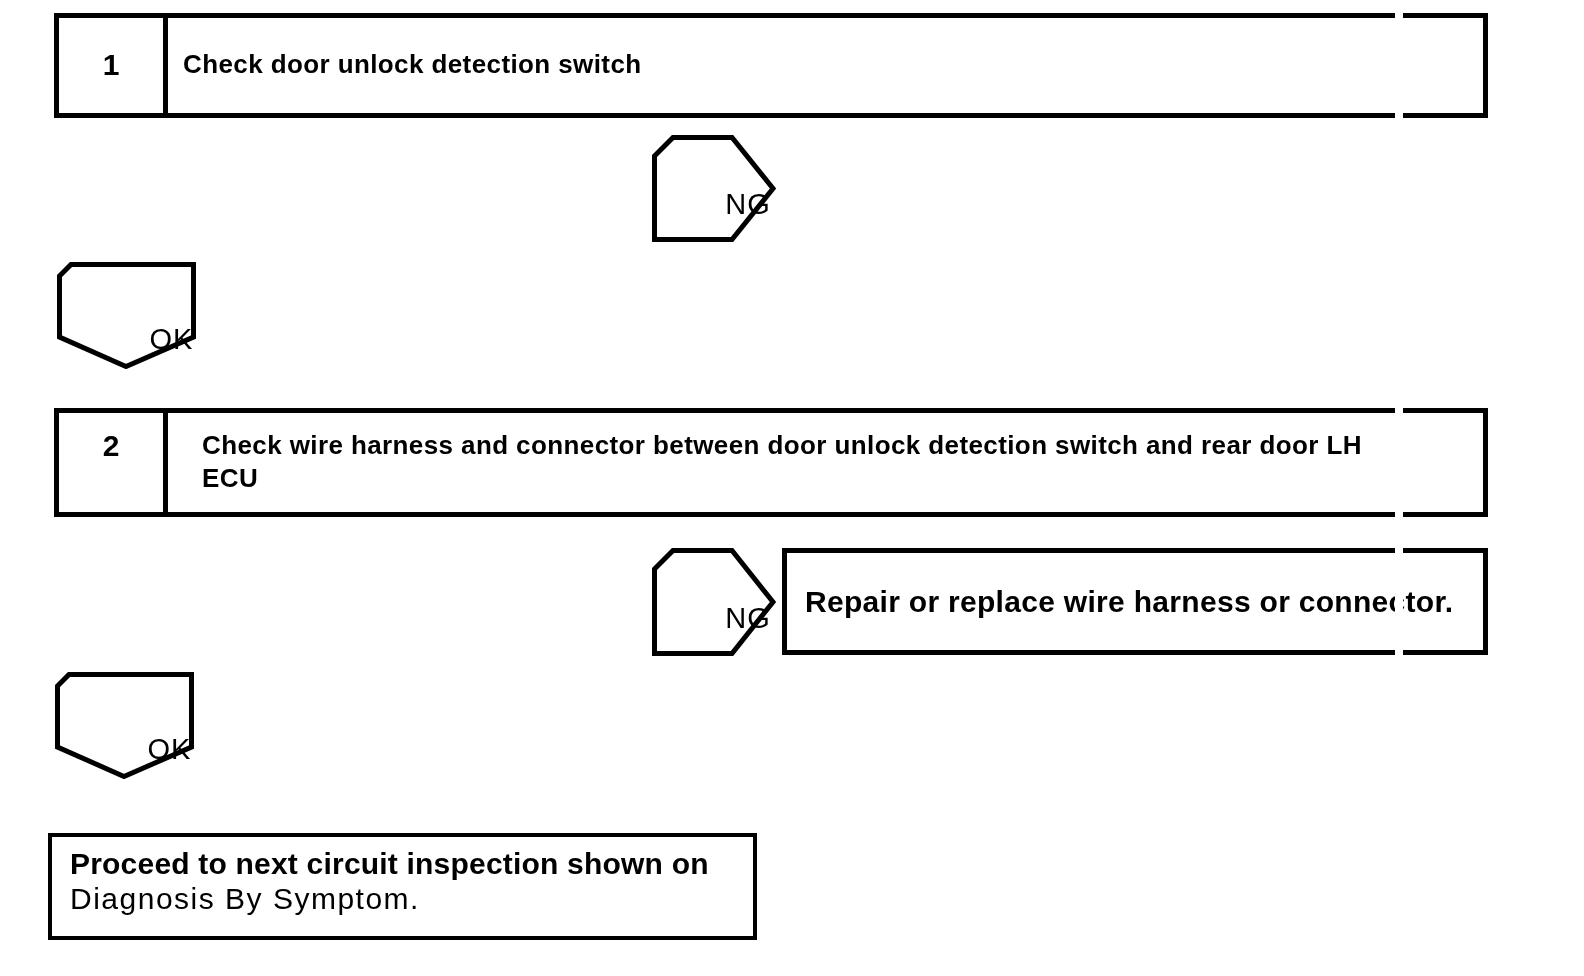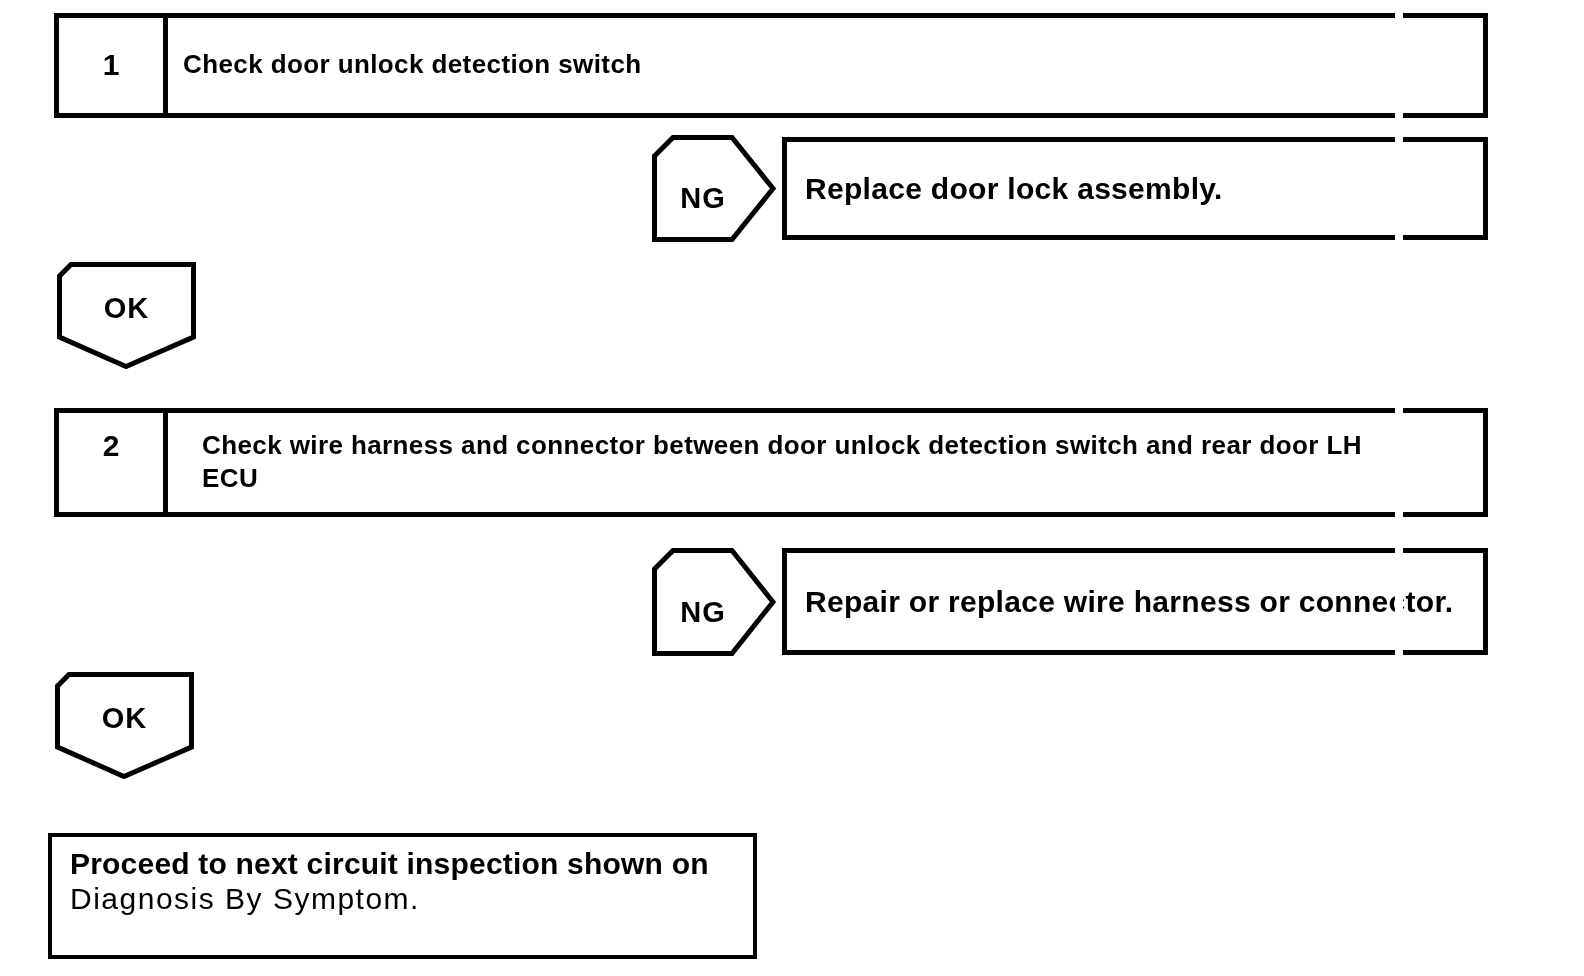--- a/index.html
+++ b/index.html
@@ -41,47 +41,47 @@
   .step-content p{
     margin:0;
     font-weight:700;font-size:26px;line-height:33px;
     letter-spacing:0.4px;
   }
   .s2 .step-content p{max-width:1180px;}
   
   .pent-wrap{position:absolute;}
   .pent-wrap svg{display:block;}
   .pent-label{
-    position:absolute;left:0;top:10px;height:100%;
+    position:absolute;left:0;top:16px;height:100%;
     display:flex;align-items:center;justify-content:center;
-    font-weight:700;font-size:29px;letter-spacing:1px;
+    font-weight:400;font-size:29px;letter-spacing:1px;padding-left:45px;
   }
   .ng1{left:652px;top:135px;width:124px;height:107px;}
   .ng2{left:652px;top:548px;width:124px;height:108px;}
   .ng1 .pent-label,.ng2 .pent-label{width:102px;}
   .ok1{left:57px;top:262px;width:139px;height:107px;}
   .ok2{left:55px;top:672px;width:139px;height:107px;}
-  .ok1 .pent-label,.ok2 .pent-label{width:100%;height:72px;}
+  .ok1 .pent-label,.ok2 .pent-label{width:100%;height:72px;margin-top:25px;}
   .result-box{
     position:absolute;
     border:5px solid #000;
     background:#fff;
     box-sizing:border-box;
     display:flex;align-items:center;
     padding-left:18px;padding-right:14px;
   }
   .result-box.r1{left:782px;top:137px;width:706px;height:103px;}
   .result-box.r2{left:782px;top:548px;width:706px;height:107px;}
   .result-box span{
     font-weight:700;font-size:30px;letter-spacing:0.3px;
   }
   
   .final-box{
     position:absolute;
-    left:48px;top:833px;width:709px;height:126px;
+    left:48px;top:833px;width:709px;height:107px;
     border:4px solid #000;
     background:#fff;
     box-sizing:border-box;
     padding:9px 14px 0 18px;
   }
   .final-box .l1{
     display:block;
     font-weight:700;font-size:30px;line-height:35px;letter-spacing:0.2px;
   }
   .final-box .l2{
@@ -106,23 +106,20 @@
     <div class="step-content">
       <p>Check door unlock detection switch</p>
     </div>
   </div>
 
   <div class="pent-wrap ng1">
     <svg width="124" height="107" viewBox="0 0 124 107">
       <polygon points="2.5,21 21,2.5 80,2.5 121,53.5 80,104.5 2.5,104.5" fill="#ffffff" stroke="#000000" stroke-width="5"></polygon>
     </svg>
     <div class="pent-label">NG</div>
-  </div>
-  <div class="result-box r1">
-    <span>Replace door lock assembly.</span>
   </div>
 
   <div class="pent-wrap ok1">
     <svg width="139" height="107" viewBox="0 0 139 107">
       <polygon points="2.5,14 14,2.5 136.5,2.5 136.5,75 69,104.5 2.5,75" fill="#ffffff" stroke="#000000" stroke-width="5"></polygon>
     </svg>
     <div class="pent-label">OK</div>
   </div>
 
   <div class="step-box s2">

